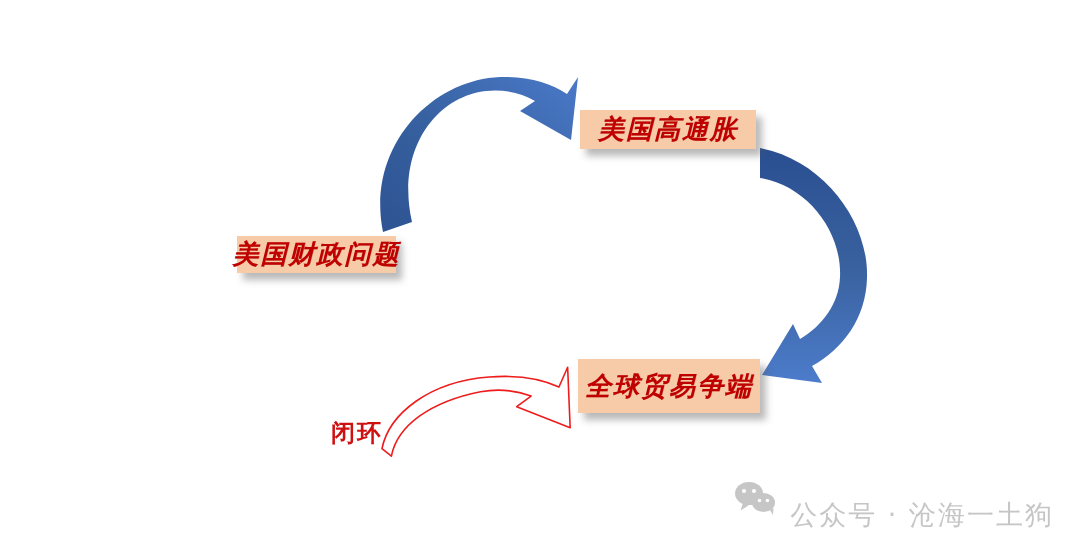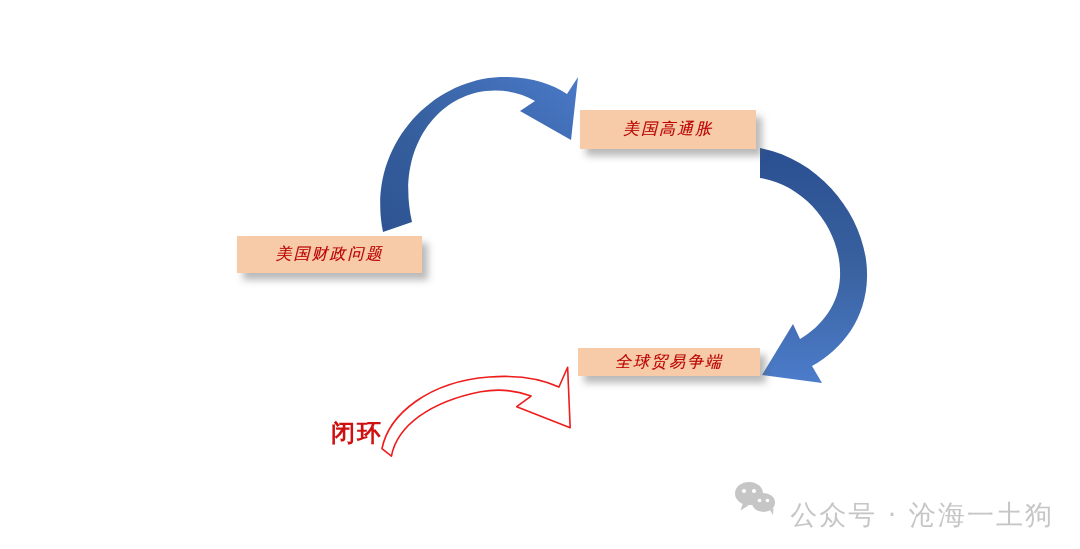--- a/index.html
+++ b/index.html
@@ -33,30 +33,30 @@
     align-items: center;
     justify-content: center;
     background: #f7cba8;
     box-shadow: 6px 7px 7px rgba(90, 90, 90, 0.42);
     z-index: 5;
   }
   .node-label {
     color: #c00000;
     font-family: "Liberation Serif", serif;
     font-style: italic;
-    font-weight: normal;
-    font-size: 16px;
+    font-weight: bold;
+    font-size: 26px;
     letter-spacing: 2px;
     white-space: nowrap;
     text-shadow: 0.4px 0.4px 0 rgba(140,0,0,0.35);
   }
 
   #node-inflation  { left: 580px; top: 110px; width: 176px; height: 39px; }
-  #node-fiscal     { left: 237px; top: 236px; width: 185px; height: 37px; }
-  #node-trade      { left: 578px; top: 348px; width: 182px; height: 28px; }
+  #node-fiscal     { left: 237px; top: 236px; width: 159px; height: 37px; }
+  #node-trade      { left: 578px; top: 359px; width: 182px; height: 54px; }
 
   
   #loop-annotation {
     position: absolute;
     left: 331px;
     top: 417px;
     color: #cf1010;
     font-family: "Liberation Serif", serif;
     font-weight: bold;
     font-size: 24px;

